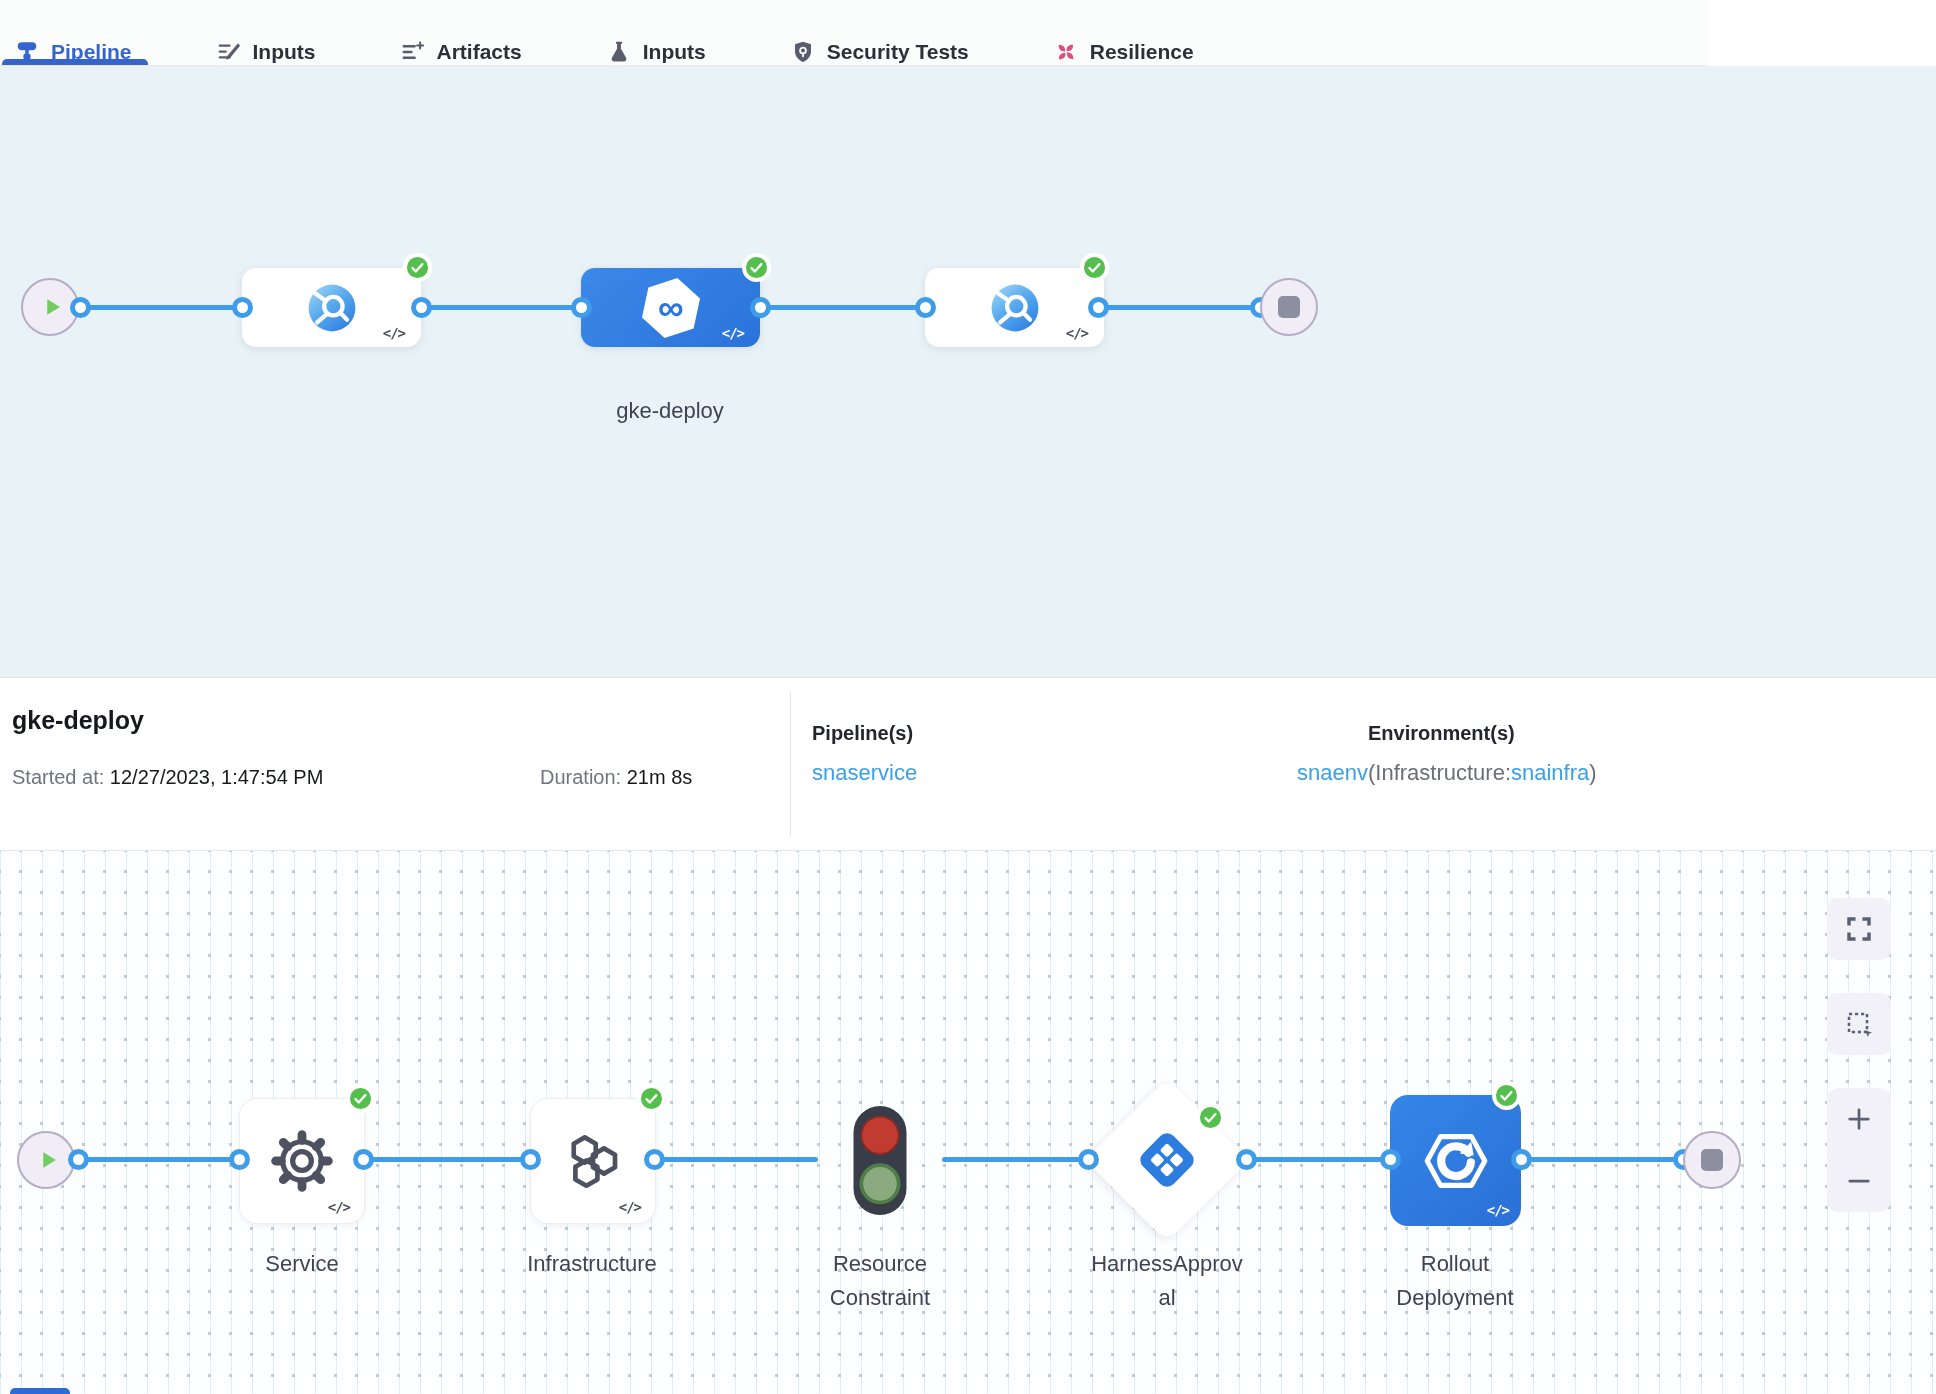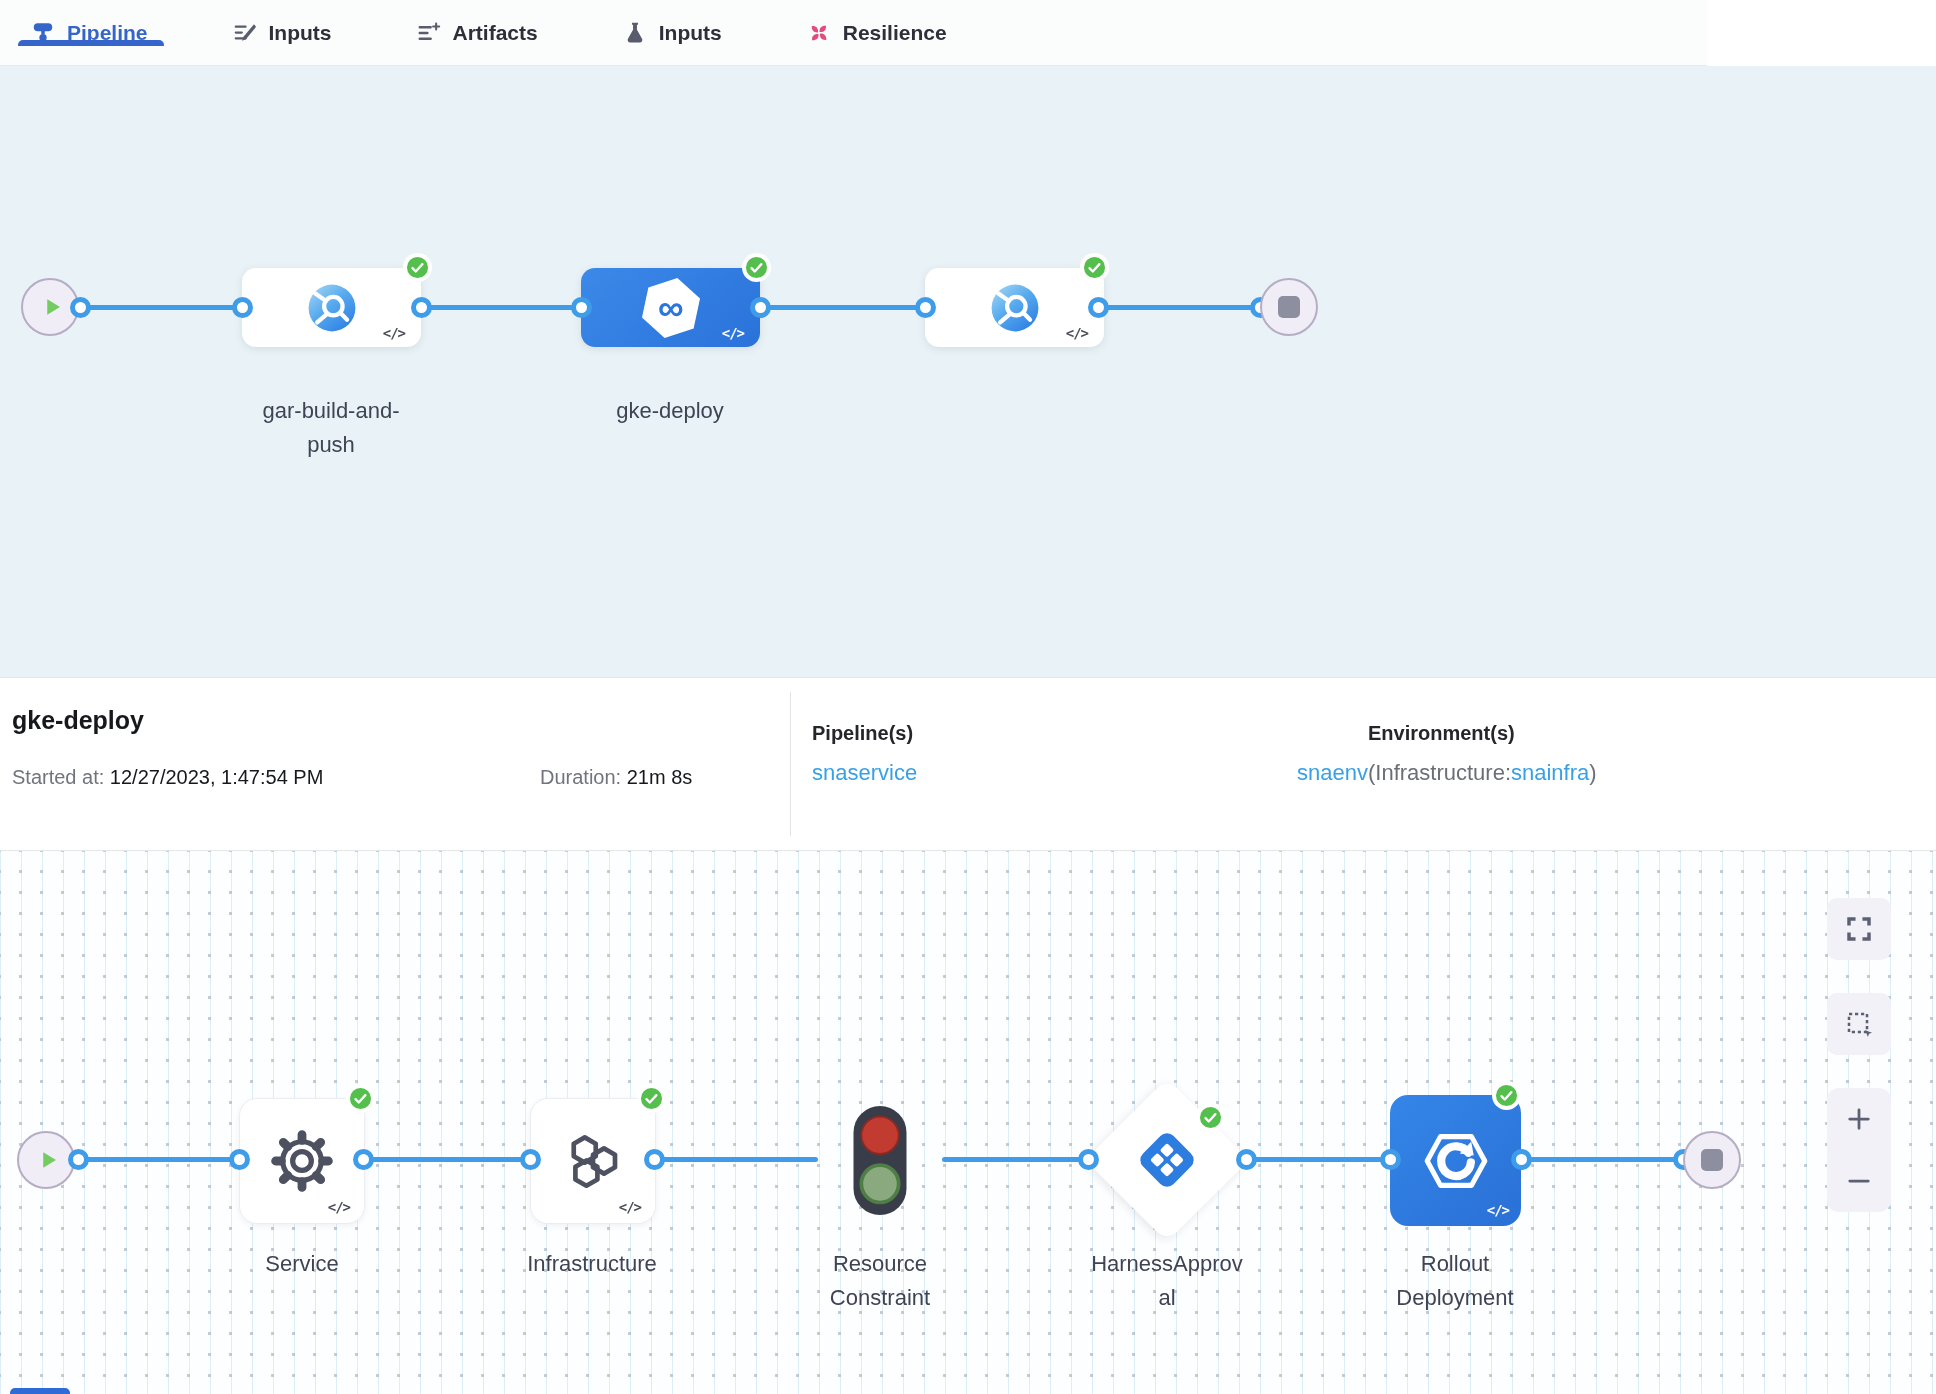--- a/index.html
+++ b/index.html
@@ -1,22 +1,22 @@
 <!DOCTYPE html>
 <html><head>
 <meta charset="utf-8">
 <style>
   html,body{margin:0;padding:0;background:#fff;}
   .page{position:relative;width:1936px;height:1394px;overflow:hidden;
         font-family:"Liberation Sans",sans-serif;color:#2e3039;}
 
   
   .tabbar{position:absolute;top:0;left:0;width:1707px;height:66px;background:#fbfcfc;
-          border-bottom:1px solid #e7e8ea;display:flex;align-items:center;
-          padding-left:30px;gap:84px;box-sizing:border-box;}
+          border-bottom:1px solid #e7e8ea;display:flex;align-items:flex-end;
+          padding-left:14px;gap:84px;box-sizing:border-box;}
   .tab{display:flex;align-items:center;gap:11px;position:relative;
        font-size:21px;font-weight:600;color:#2e3039;cursor:pointer;white-space:nowrap;}
   .tab svg{width:26px;height:26px;color:#585c6d;flex:none;}
   .tab.active{color:#3565cb;}
   .tab.active svg{color:#3565cb;}
   .tab.active::after{content:"";position:absolute;left:-12px;right:-16px;bottom:0;height:6px;
        background:#3565cb;border-radius:5px 5px 0 0;}
   .tab svg.pink{color:#e14b7d;}
 
   
@@ -232,20 +232,26 @@
         </svg>
       <span>Artifacts</span>
     </div>
     <div class="tab">
       <svg>
           <use href="#ic-tab-tests"></use>
         </svg>
       <span>Inputs</span>
     </div>
     <div class="tab">
+      <svg>
+          <use href="#ic-tab-security"></use>
+        </svg>
+      <span>Security Tests</span>
+    </div>
+    <div class="tab">
       <svg class="pink">
           <use href="#ic-tab-resilience"></use>
         </svg>
       <span>Resilience</span>
     </div>
   </div>
 
   <div class="stage-area">
     <div class="hline" style="left:80px;top:239px;width:170px"></div>
     <div class="hline" style="left:415px;top:239px;width:172px"></div>
@@ -299,21 +305,20 @@
     <div class="dot" style="left:571px;top:231px"></div>
     <div class="dot" style="left:750px;top:231px"></div>
     <div class="dot" style="left:915px;top:231px"></div>
     <div class="dot" style="left:1088px;top:231px"></div>
     <div class="dot" style="left:1250px;top:231px"></div>
 
     <div class="term" style="left:1260px;top:212px">
       <div class="sq"></div>
     </div>
 
-    <div class="slabel" style="left:246px;top:328px;width:170px">gar-build-and-push</div>
     <div class="slabel" style="left:585px;top:328px;width:170px">gke-deploy</div>
   </div>
 
   <div class="summary">
     <div class="sum-title">gke-deploy</div>
     <div class="srow" style="left:12px;top:88px">
       <span class="gray">Started at:</span>
       <span>12/27/2023, 1:47:54 PM</span>
     </div>
     <div class="srow" style="left:540px;top:88px">

